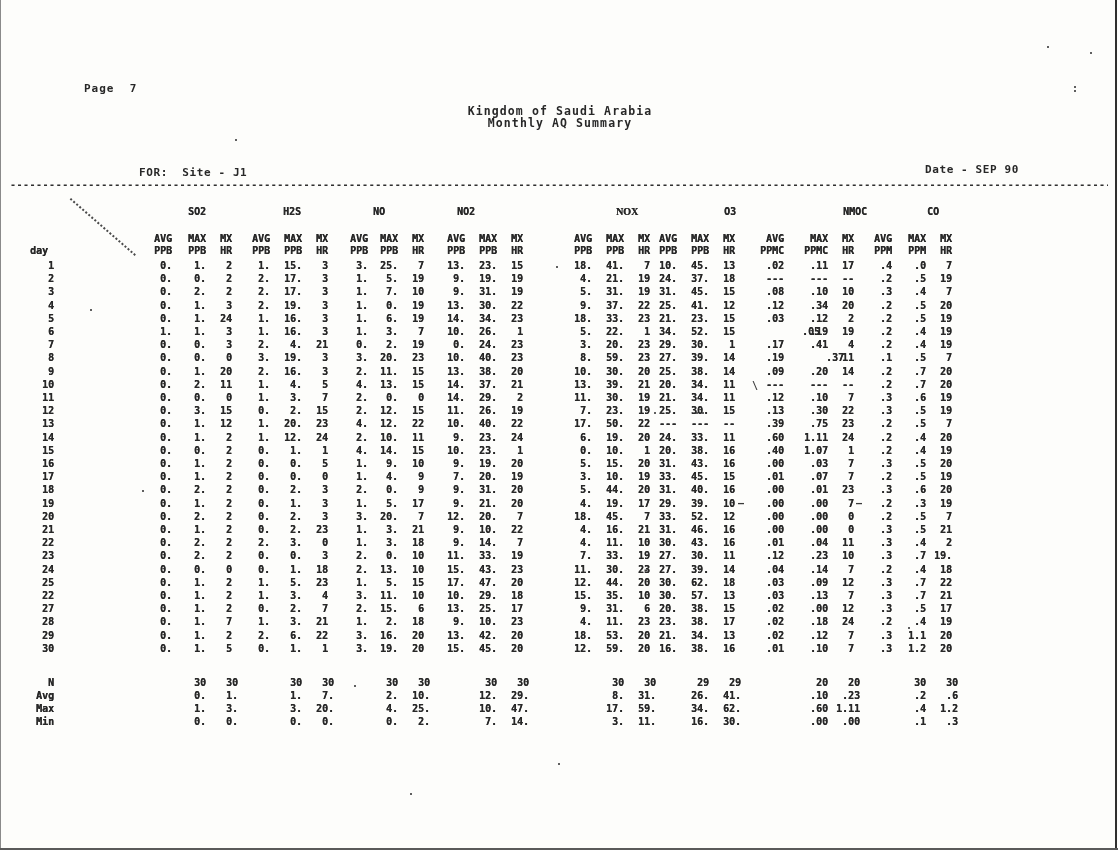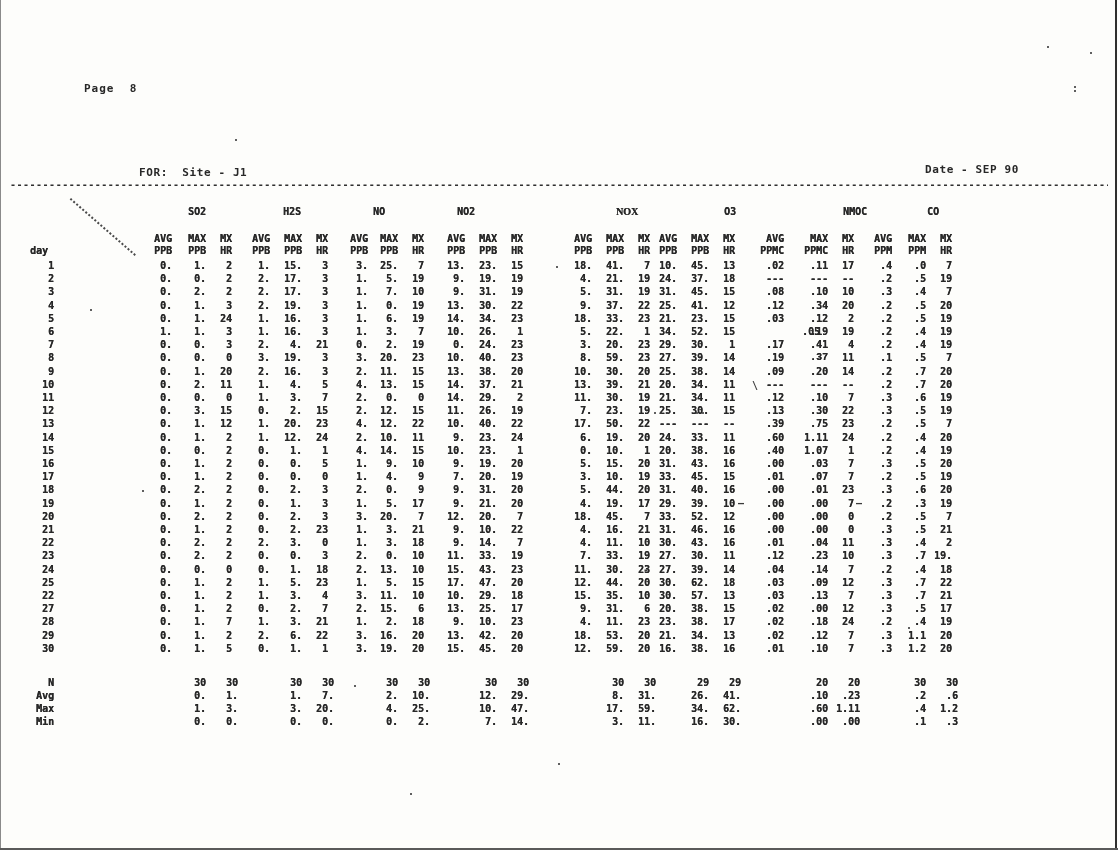--- a/index.html
+++ b/index.html
@@ -21,22 +21,24 @@
   #diag{position:absolute;left:71px;top:198px;width:86px;border-top:2px dotted #4a4a4a;transform:rotate(41deg);transform-origin:0 0;}
   #edge-right{position:absolute;right:1px;top:0;width:2px;height:850px;background:#2f2f2f;}
   #edge-left{position:absolute;left:0;top:0;width:1px;height:850px;background:#8a8a8a;}
   #edge-bottom{position:absolute;left:0;bottom:0;width:1118px;height:2px;background:#5a5a5a;}
   .artifact{position:absolute;font-size:10px;line-height:10px;white-space:pre;color:#3a3a3a;}
 </style>
 </head>
 <body>
 
 <div id="page">
-  <div class="t" id="page-label">Page  8</div>
+  <div class="t" id="page-label">Page  7</div>
 
+  <div class="t title-line" style="top:104px">Kingdom of Saudi Arabia</div>
+  <div class="t title-line" style="top:116px">Monthly AQ Summary</div>
 
   <div class="t" id="site-label">FOR:  Site - J1</div>
   <div class="t" id="date-label">Date - SEP 90</div>
   <div class="t" id="dash-sep">------------------------------------------------------------------------------------------------------------------------------------------------------------------------------------------------------------------</div>
 
   <div id="diag"></div>
 
   <div id="table-area">
       <div class="row" style="top: 205px;">
         <span class="grp" style="left: 152px; width: 90px;">SO2</span>
@@ -304,21 +306,21 @@
         <span class="cell" style="left: 423px; width: 42px;">10.</span>
         <span class="cell" style="left: 465px; width: 32px;">40.</span>
         <span class="cell" style="left: 497px; width: 26px;">23</span>
         <span class="cell" style="left: 550px; width: 42px;">8.</span>
         <span class="cell" style="left: 592px; width: 32px;">59.</span>
         <span class="cell" style="left: 624px; width: 26px;">23</span>
         <span class="cell" style="left: 635px; width: 42px;">27.</span>
         <span class="cell" style="left: 677px; width: 32px;">39.</span>
         <span class="cell" style="left: 709px; width: 26px;">14</span>
         <span class="cell" style="left: 736px; width: 48px;">.19</span>
-        <span class="cell" style="left: 784px; width: 44px; font-family: Liberation Mono, monospace;">.37</span>
+        <span class="cell" style="left: 800px; width: 44px;">.37</span>
         <span class="cell" style="left: 828px; width: 26px;">11</span>
         <span class="cell" style="left: 850px; width: 42px;">.1</span>
         <span class="cell" style="left: 892px; width: 34px;">.5</span>
         <span class="cell" style="left: 926px; width: 26px;">7</span>
       </div>
       <div class="row" style="top: 364.6px;">
         <span class="cell" style="left: 0px; width: 54px;">9</span>
         <span class="cell" style="left: 130px; width: 42px;">0.</span>
         <span class="cell" style="left: 172px; width: 34px;">1.</span>
         <span class="cell" style="left: 206px; width: 26px;">20</span>

